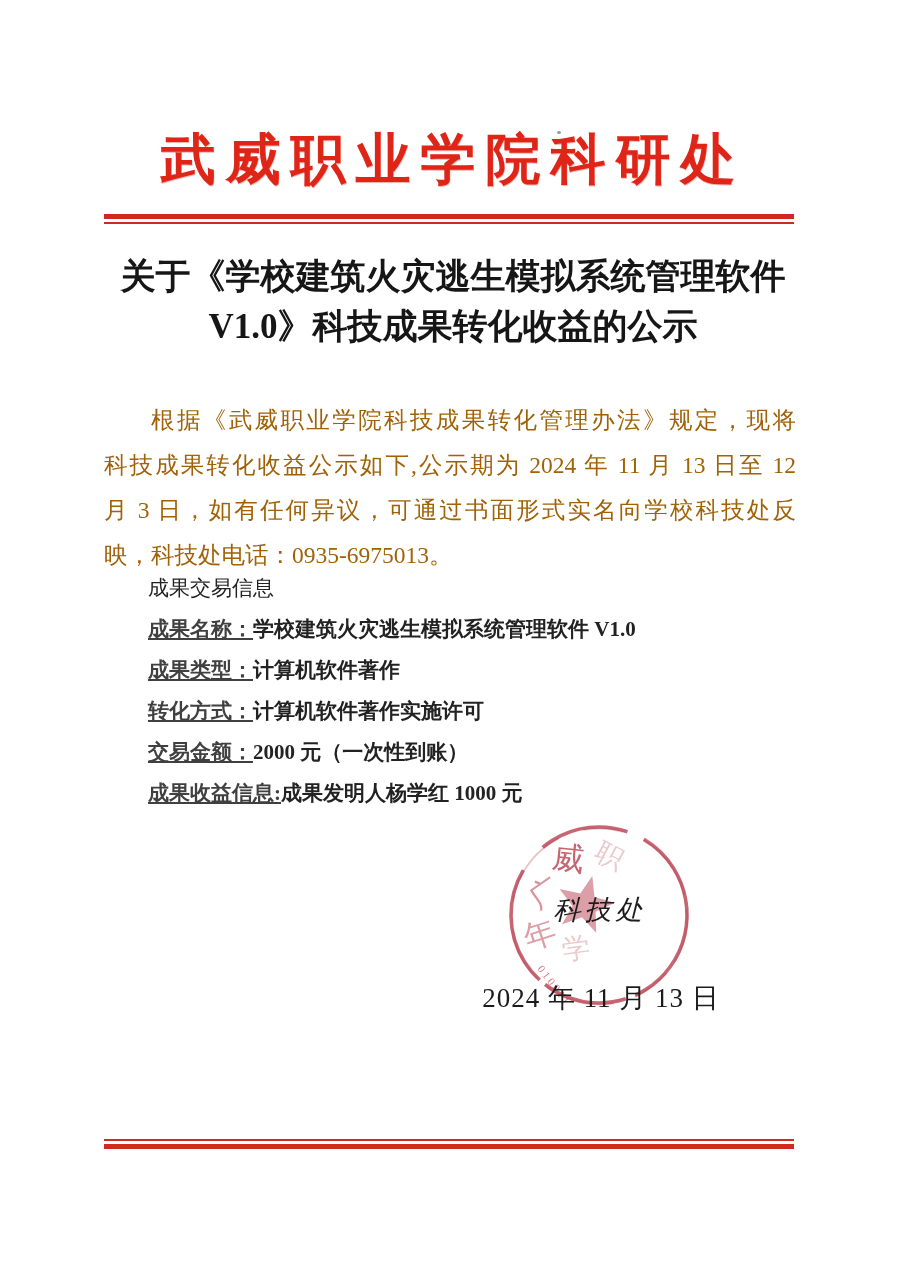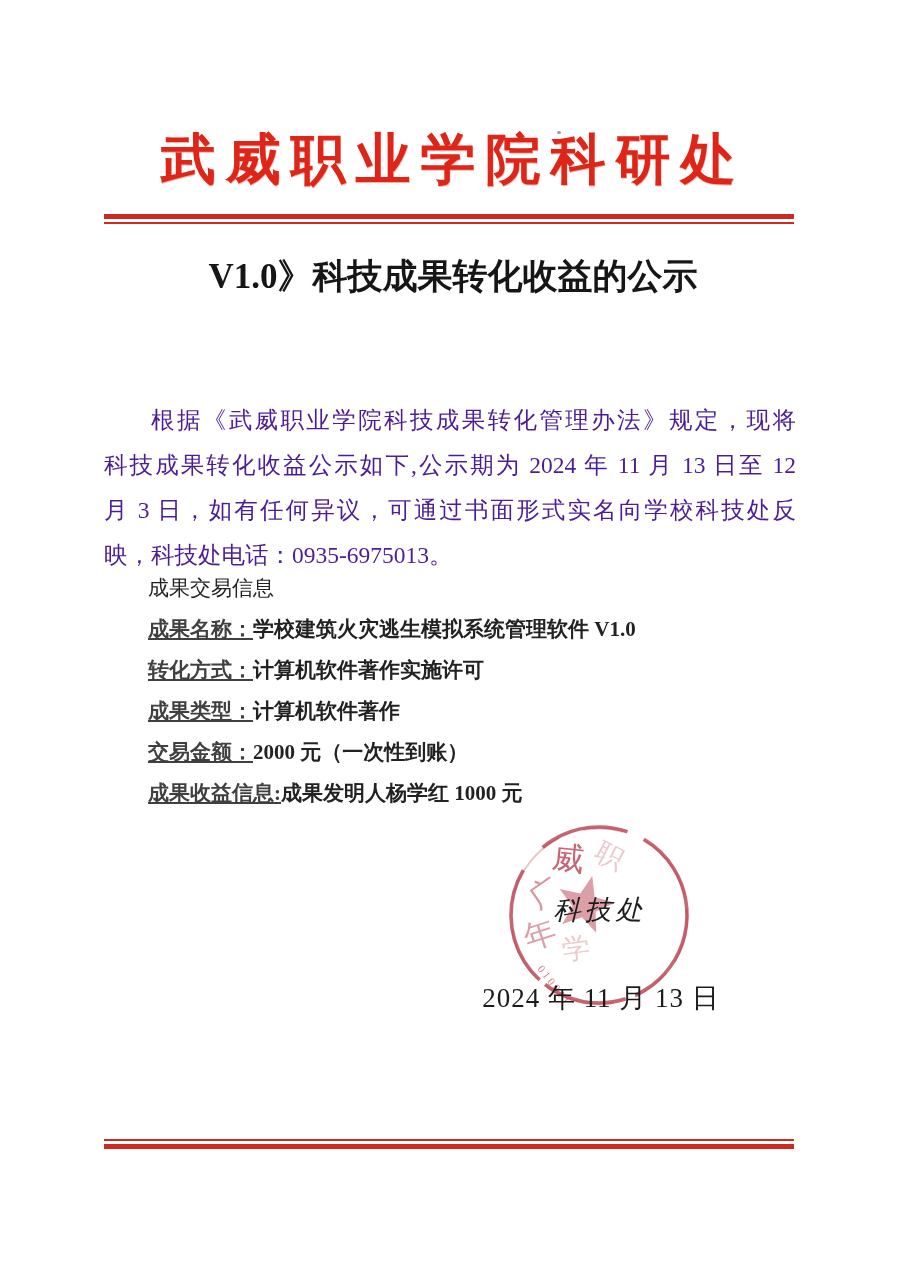--- a/index.html
+++ b/index.html
@@ -56,21 +56,21 @@
   }
 
   
   .paragraph {
     position: absolute;
     top: 398px;
     left: 104px;
     width: 692px;
     font-size: 23.5px;
     line-height: 45px;
-    color: #4c1d95;
+    color: #a16207;
   }
   .para-line { width: 100%; }
   .para-line.justify { text-align: justify; text-align-last: justify; }
   .para-line.indent { text-indent: 2em; }
 
   
   .info-block {
     position: absolute;
     top: 568px;
     left: 148px;
@@ -130,40 +130,41 @@
 
   <div class="letterhead">武威职业学院科研处</div>
 
   <div class="rule rule-top">
     <div class="bar-thick"></div>
     <div class="bar-gap"></div>
     <div class="bar-thin"></div>
   </div>
 
   <div class="doc-title">
+    <div>关于《学校建筑火灾逃生模拟系统管理软件</div>
     <div>V1.0》科技成果转化收益的公示</div>
   </div>
 
   <div class="paragraph">
     <div class="para-line indent justify">根据《武威职业学院科技成果转化管理办法》规定，现将</div>
     <div class="para-line justify">科技成果转化收益公示如下,公示期为 2024 年 11 月 13 日至 12</div>
     <div class="para-line justify">月 3 日，如有任何异议，可通过书面形式实名向学校科技处反</div>
     <div class="para-line">映，科技处电话：0935-6975013。</div>
   </div>
 
   <div class="info-block">
     <div class="info-row">成果交易信息</div>
     <div class="info-row">
       <span class="field-label">成果名称：</span><span class="field-value">学校建筑火灾逃生模拟系统管理软件 V1.0</span>
     </div>
     <div class="info-row">
-      <span class="field-label">转化方式：</span><span class="field-value">计算机软件著作实施许可</span>
+      <span class="field-label">成果类型：</span><span class="field-value">计算机软件著作</span>
     </div>
     <div class="info-row">
-      <span class="field-label">成果类型：</span><span class="field-value">计算机软件著作</span>
+      <span class="field-label">转化方式：</span><span class="field-value">计算机软件著作实施许可</span>
     </div>
     <div class="info-row">
       <span class="field-label">交易金额：</span><span class="field-value">2000 元（一次性到账）</span>
     </div>
     <div class="info-row">
       <span class="field-label">成果收益信息:</span><span class="field-value">成果发明人杨学红 1000 元</span>
     </div>
   </div>
 
   <svg class="seal-svg" viewBox="-110 -110 220 220" xmlns="http://www.w3.org/2000/svg">

